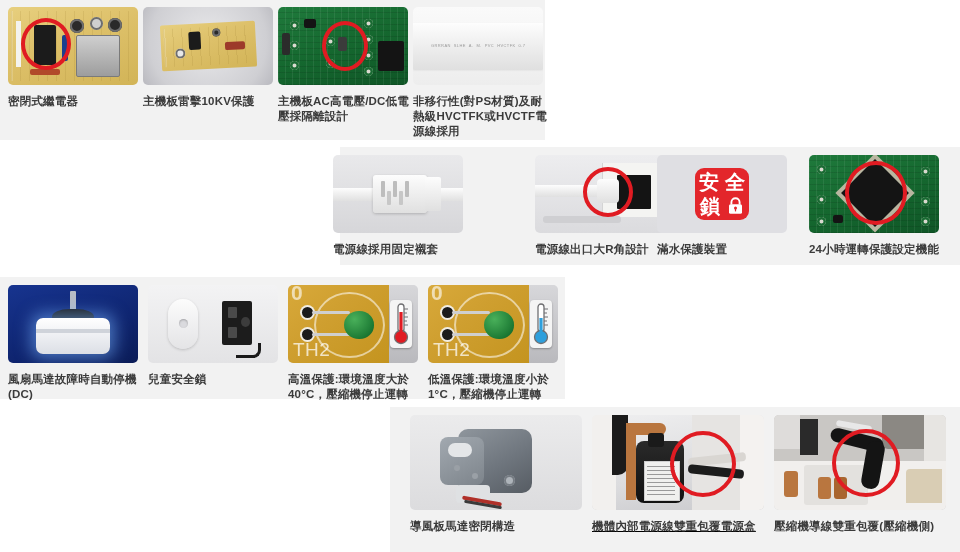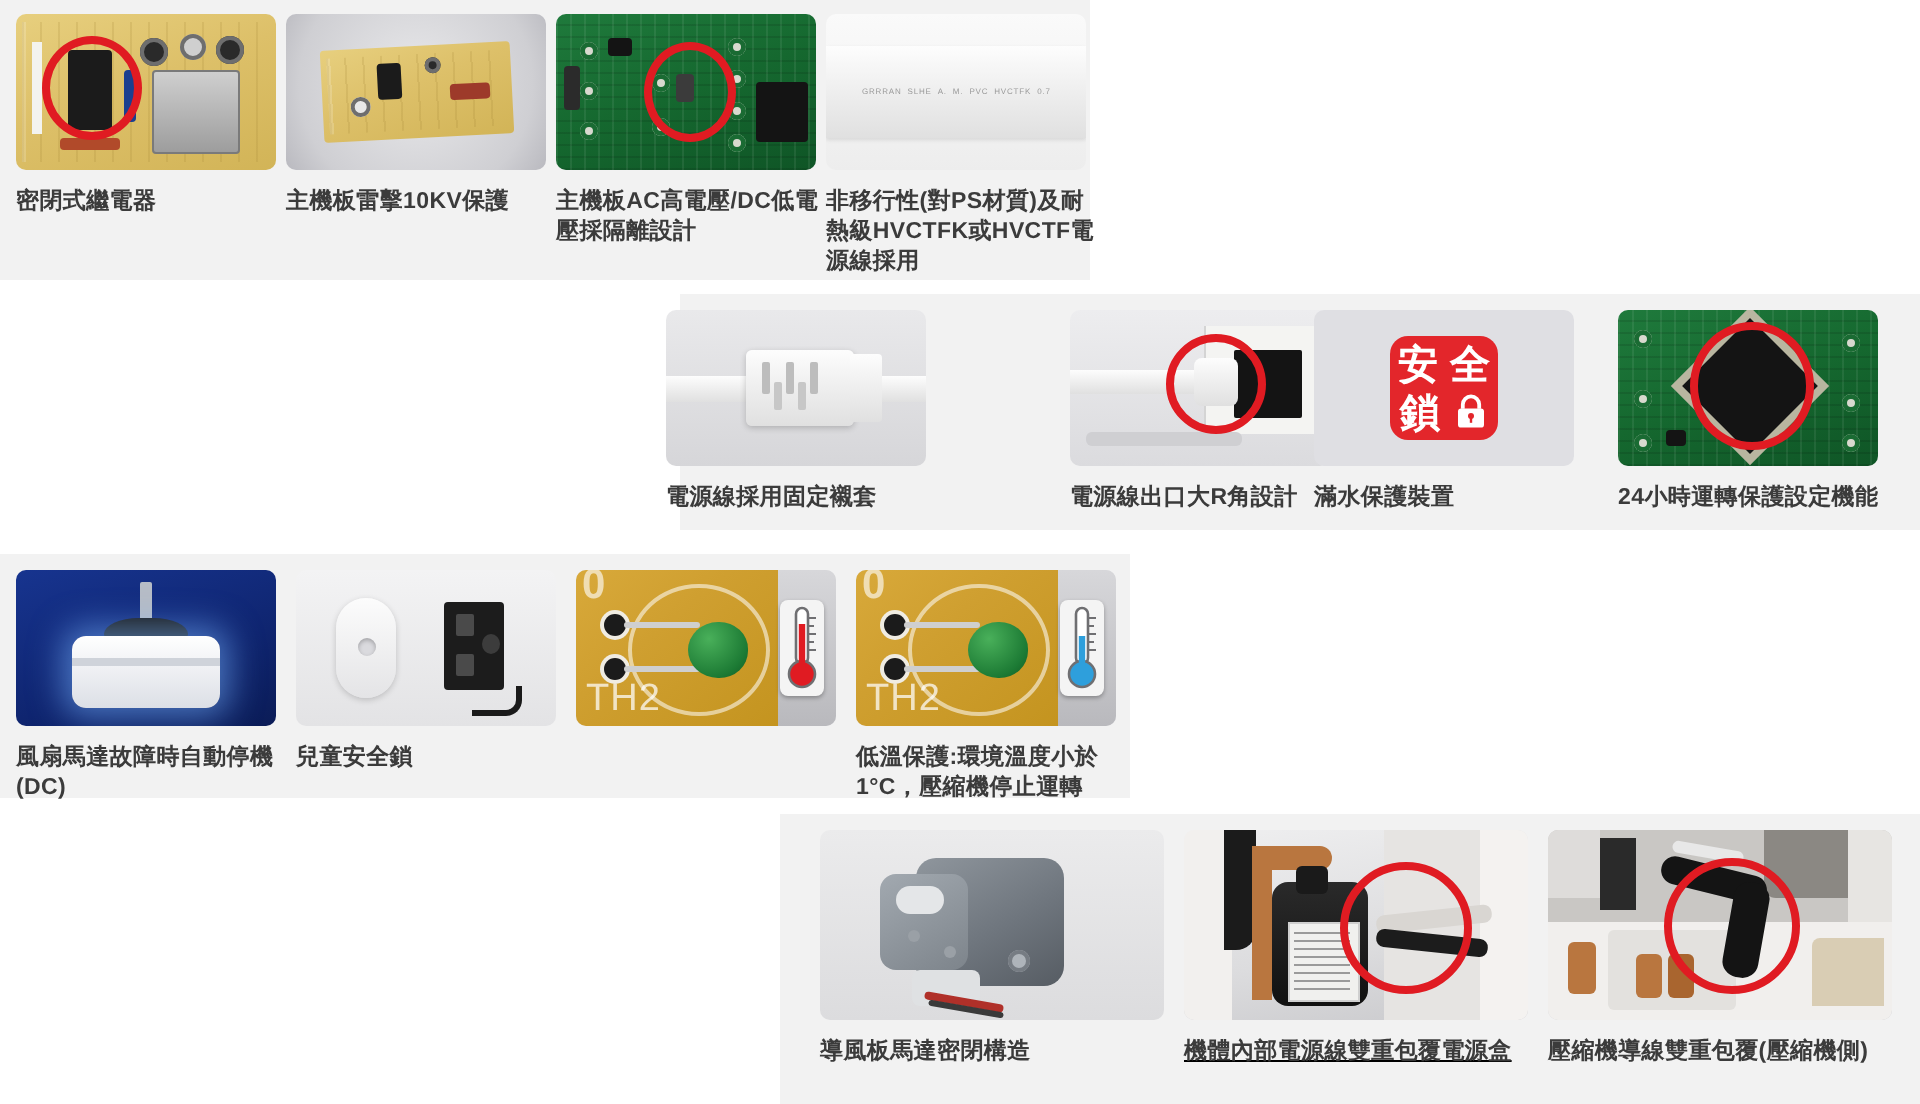--- a/index.html
+++ b/index.html
@@ -336,20 +336,21 @@
             <line x1="14" y1="9" x2="18" y2="9"></line>
             <line x1="14" y1="13" x2="17" y2="13"></line>
             <line x1="14" y1="17" x2="18" y2="17"></line>
             <line x1="14" y1="21" x2="17" y2="21"></line>
             <line x1="14" y1="25" x2="18" y2="25"></line>
           </g>
         </svg>
       </div>
     </div>
   </div>
+  <div class="caption">高溫保護:環境溫度大於40°C，壓縮機停止運轉</div>
 </div>
 
 <div class="cell" style="left:428px; top:285px;">
   <div class="thumb">
     <div class="img-inner">
       <div class="th-board">
         <div class="ring-outline"></div>
         <div class="th-zero">0</div>
         <div class="th-label">TH2</div>
         <div style="position:absolute; left:14px; top:22px; width:11px; height:11px; border-radius:50%; background:#1b1b1b; box-shadow:0 0 0 2px #f0ece2;"></div>

